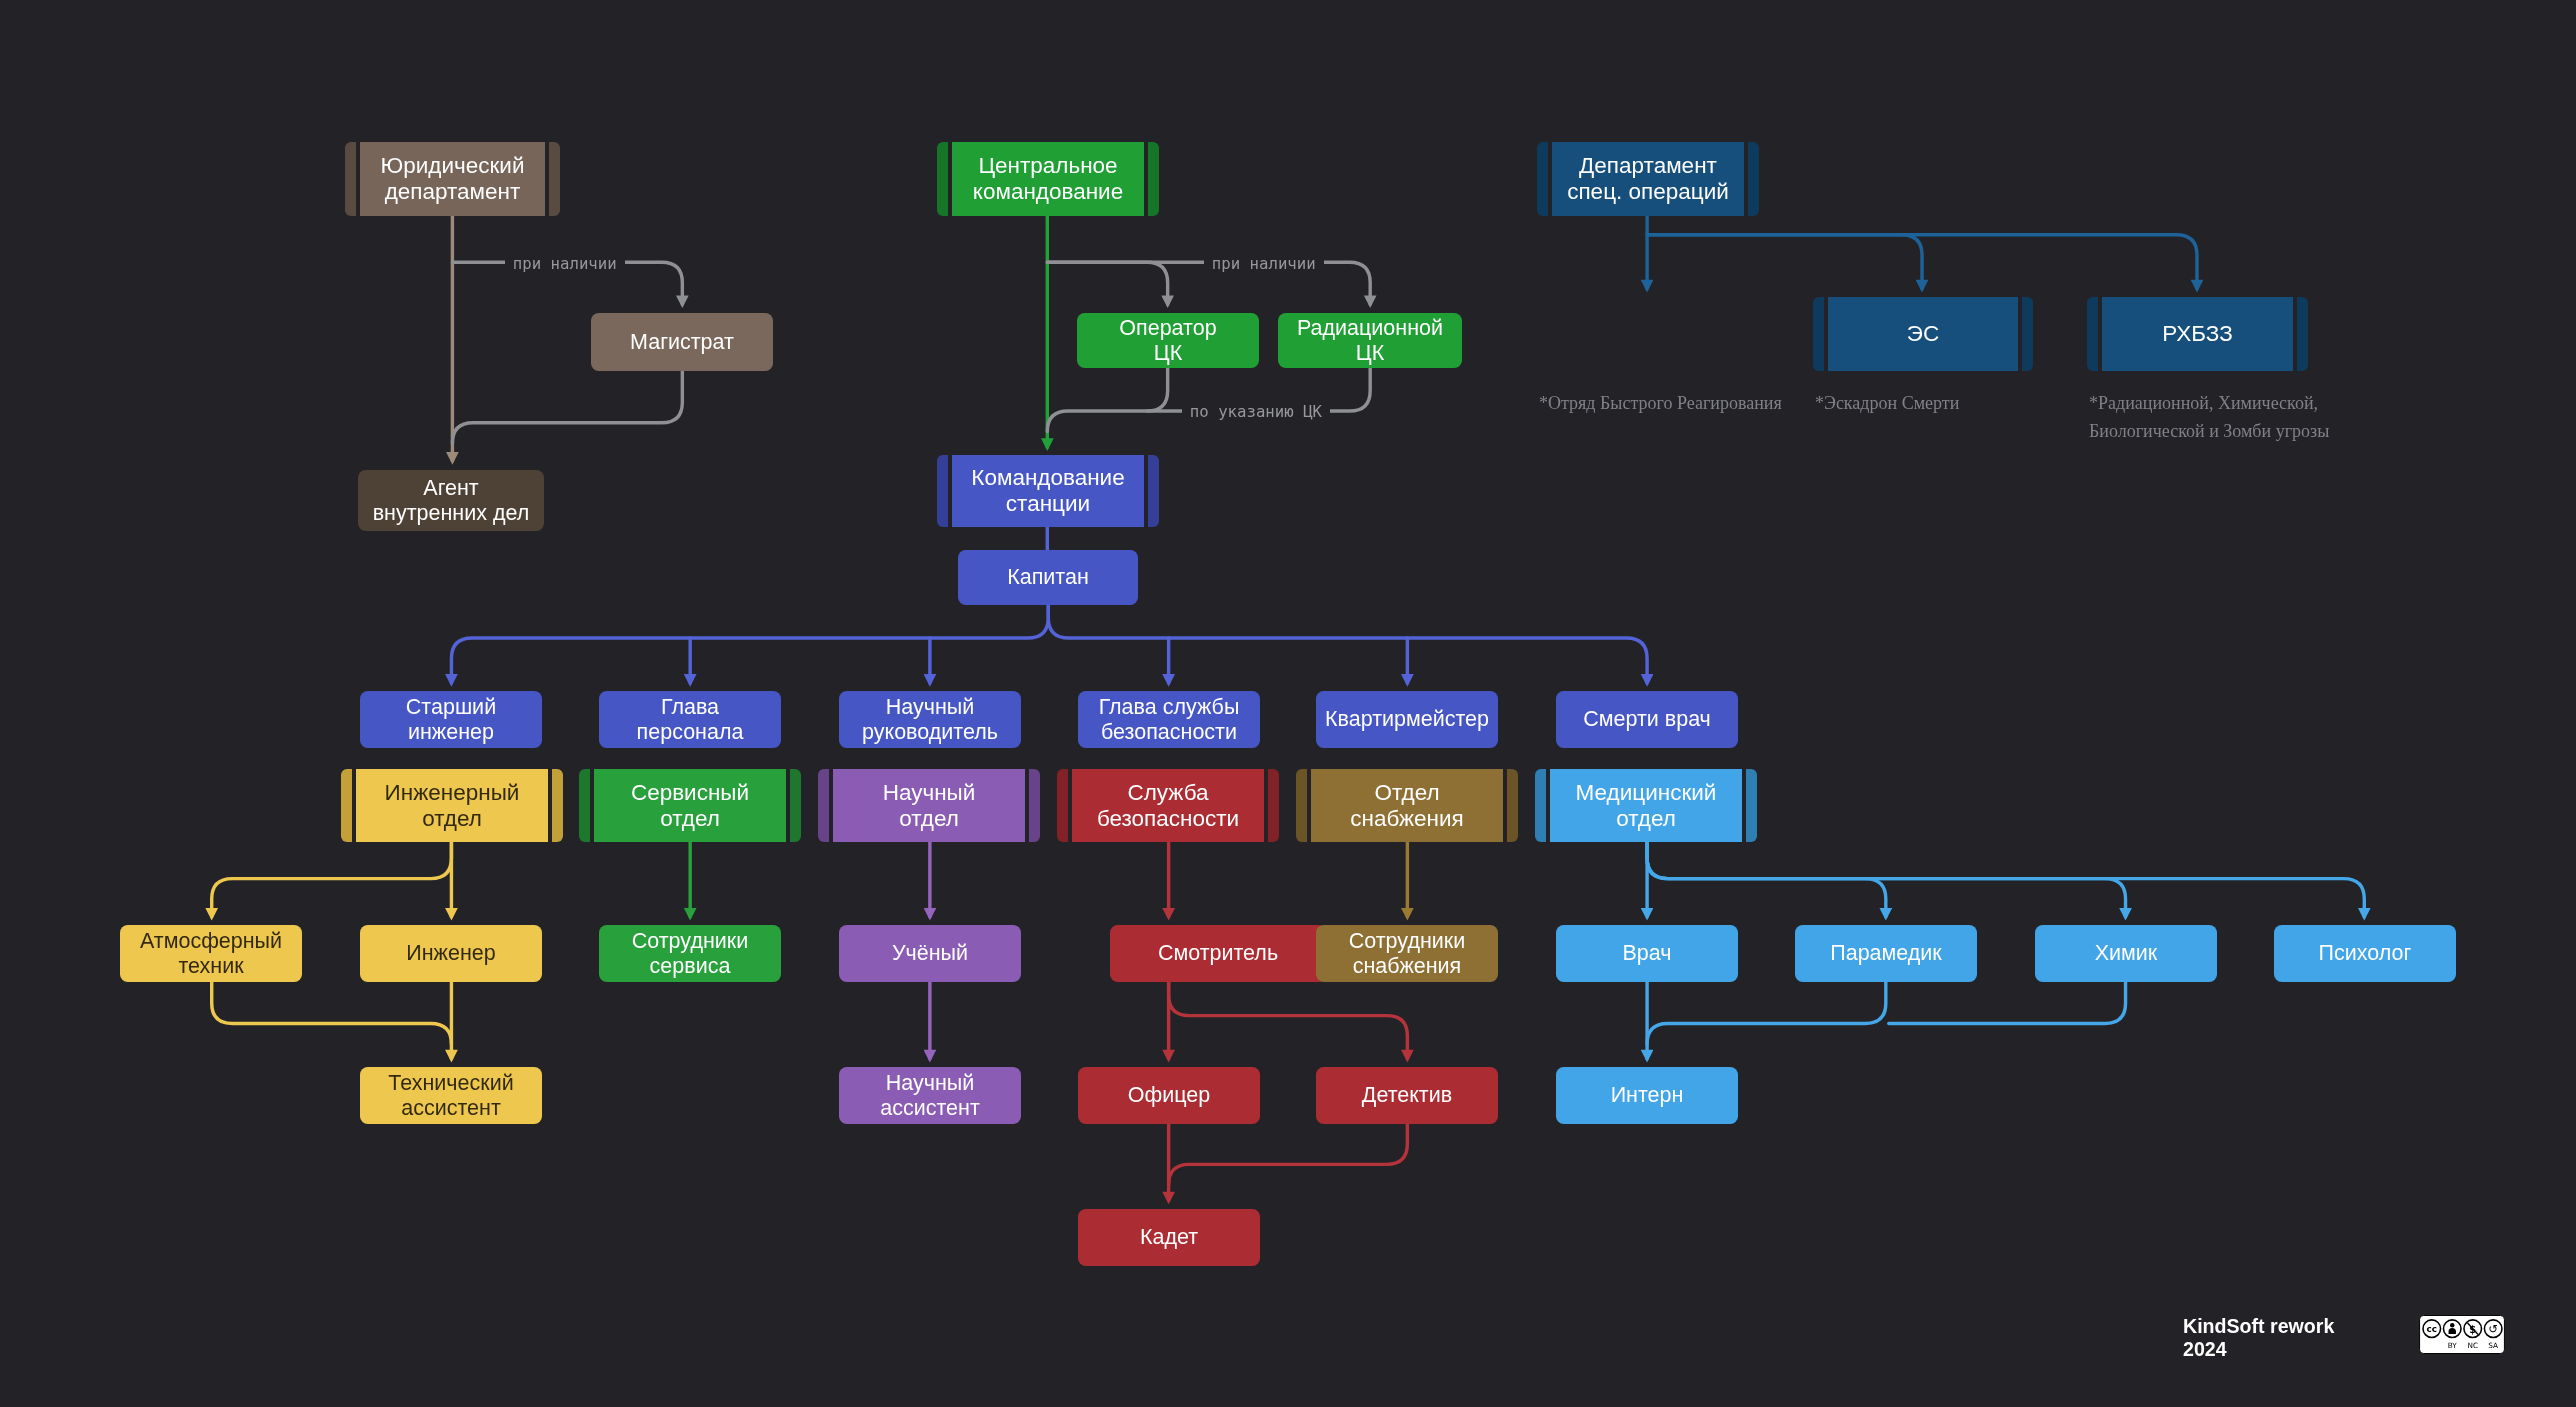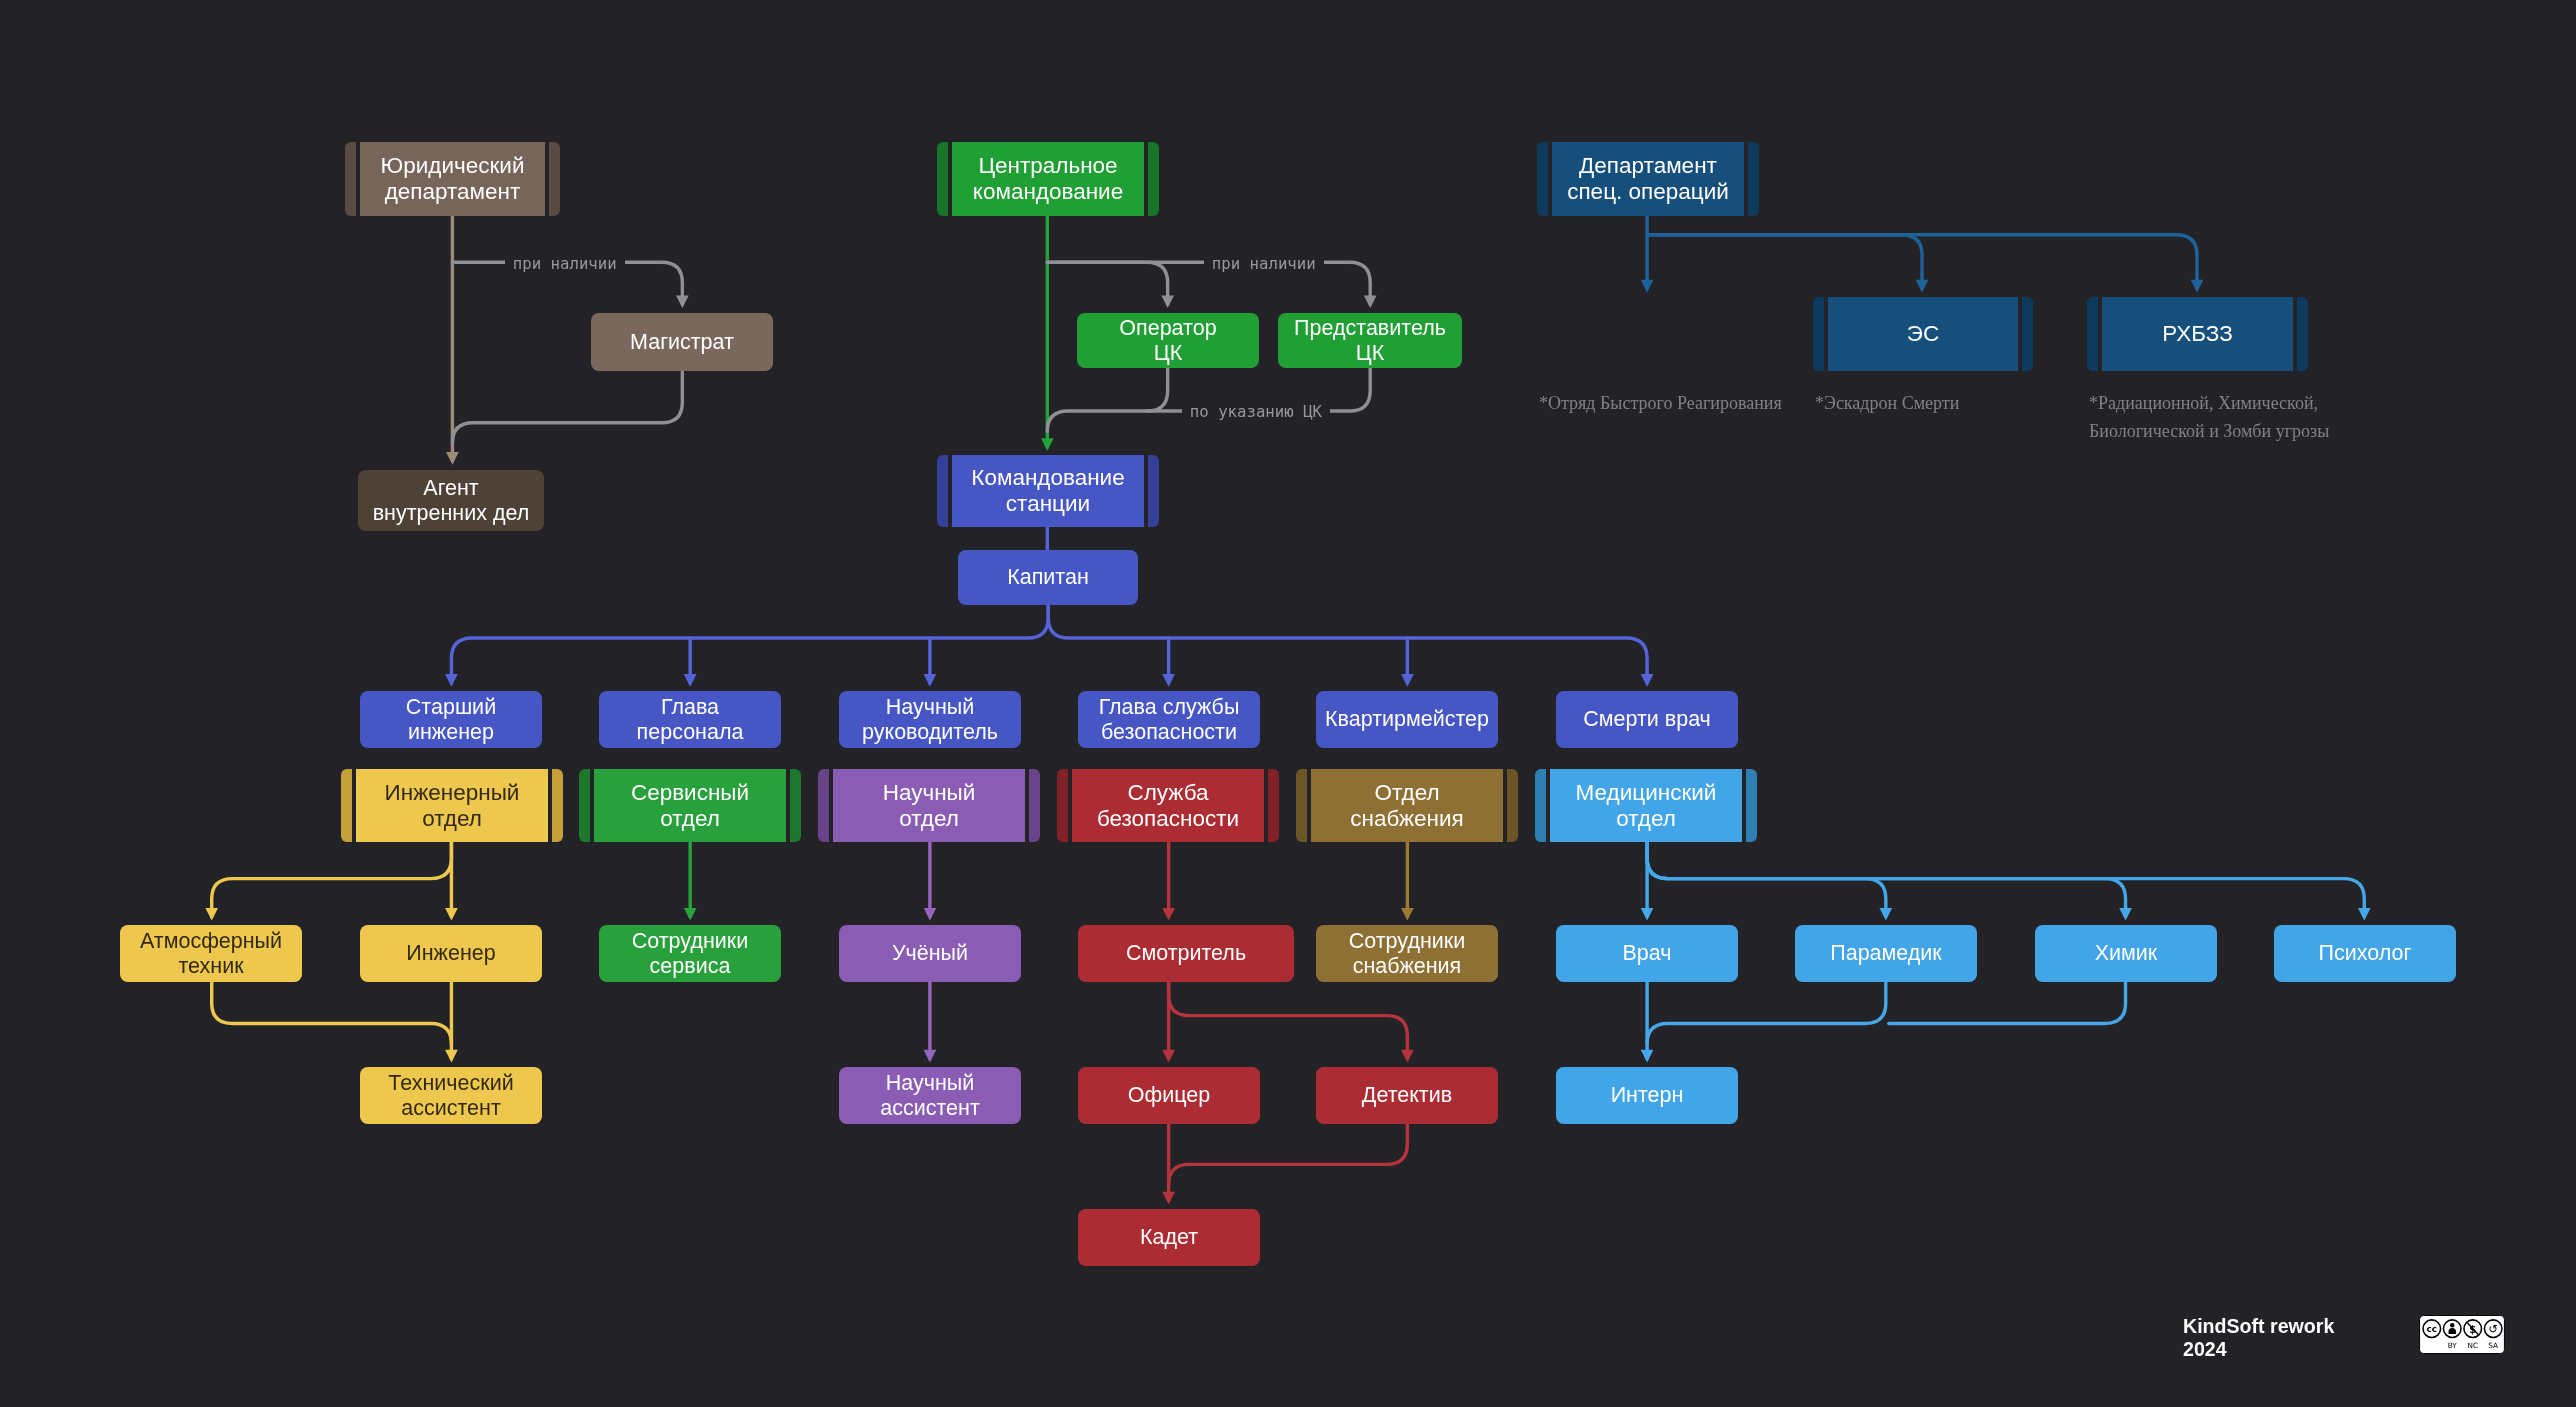--- a/index.html
+++ b/index.html
@@ -141,21 +141,21 @@
   <div class="node banner c-brown" style="left:345px;top:142px;width:215px;height:74px">Юридический
 департамент</div>
   <div class="node banner c-green" style="left:937px;top:142px;width:222px;height:74px">Центральное
 командование</div>
   <div class="node banner c-navy" style="left:1537px;top:142px;width:222px;height:74px">Департамент
 спец. операций</div>
 
   <div class="node plain c-tanbox" style="left:591px;top:313px;width:182px;height:58px">Магистрат</div>
   <div class="node plain c-green" style="left:1077px;top:313px;width:182px;height:55px">Оператор
 ЦК</div>
-  <div class="node plain c-green" style="left:1278px;top:313px;width:184px;height:55px">Представитель
+  <div class="node plain c-green" style="left:1278px;top:313px;width:184px;height:55px">Радиационной
 ЦК</div>
 
   <div class="node banner c-navy" style="left:1813px;top:297px;width:220px;height:74px">ЭС</div>
   <div class="node banner c-navy" style="left:2087px;top:297px;width:221px;height:74px">РХБЗЗ</div>
 
   <div class="node plain c-darkbrown" style="left:358px;top:470px;width:186px;height:61px">Агент
 внутренних дел</div>
   <div class="node banner c-indigo" style="left:937px;top:455px;width:222px;height:72px">Командование
 станции</div>
   <div class="node plain c-indigo" style="left:958px;top:550px;width:180px;height:55px">Капитан</div>
@@ -183,21 +183,21 @@
 снабжения</div>
   <div class="node banner c-medblue" style="left:1535px;top:769px;width:222px;height:73px">Медицинский
 отдел</div>
 
   <div class="node plain c-yellow darktext" style="left:120px;top:925px;width:182px;height:57px">Атмосферный
 техник</div>
   <div class="node plain c-yellow darktext" style="left:360px;top:925px;width:182px;height:57px">Инженер</div>
   <div class="node plain c-svc" style="left:599px;top:925px;width:182px;height:57px">Сотрудники
 сервиса</div>
   <div class="node plain c-purple" style="left:839px;top:925px;width:182px;height:57px">Учёный</div>
-  <div class="node plain c-red" style="left:1078px;top:925px;width:216px;height:57px">Смотритель</div>
+  <div class="node plain c-red" style="left:1110px;top:925px;width:216px;height:57px">Смотритель</div>
   <div class="node plain c-supply" style="left:1316px;top:925px;width:182px;height:57px">Сотрудники
 снабжения</div>
   <div class="node plain c-medblue" style="left:1556px;top:925px;width:182px;height:57px">Врач</div>
   <div class="node plain c-medblue" style="left:1795px;top:925px;width:182px;height:57px">Парамедик</div>
   <div class="node plain c-medblue" style="left:2035px;top:925px;width:182px;height:57px">Химик</div>
   <div class="node plain c-medblue" style="left:2274px;top:925px;width:182px;height:57px">Психолог</div>
 
   <div class="node plain c-yellow darktext" style="left:360px;top:1067px;width:182px;height:57px">Технический
 ассистент</div>
   <div class="node plain c-purple" style="left:839px;top:1067px;width:182px;height:57px">Научный

